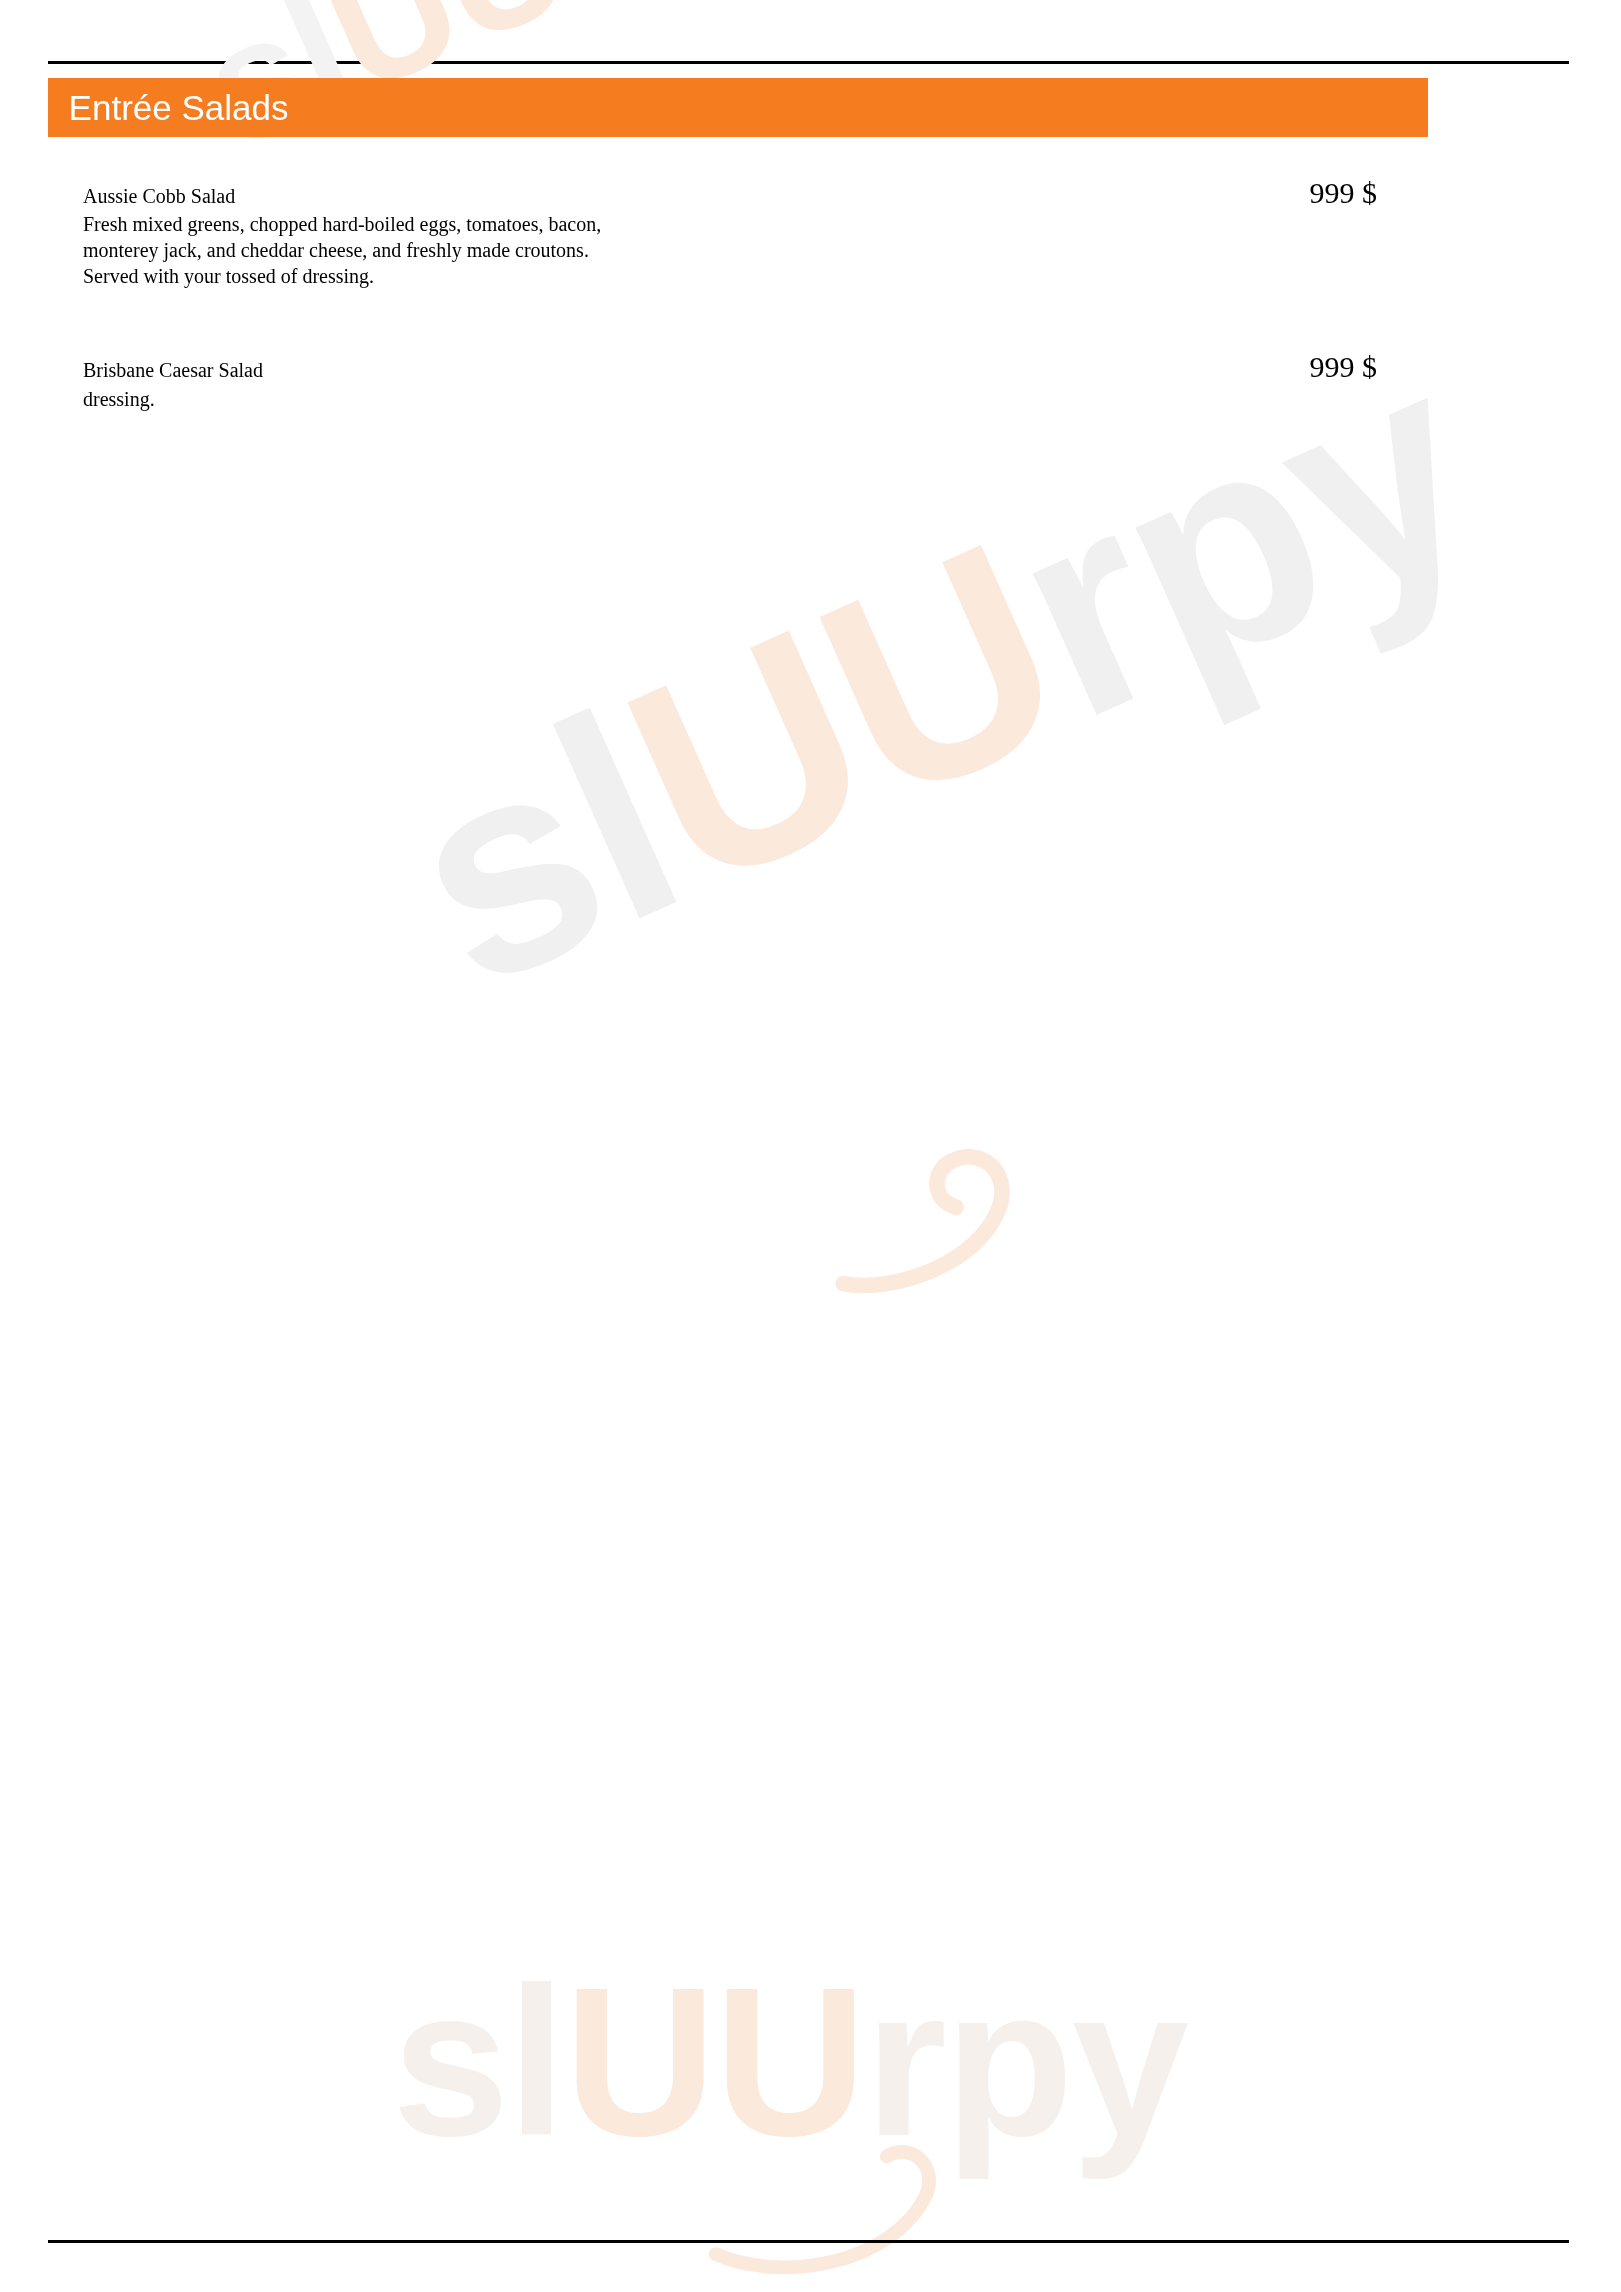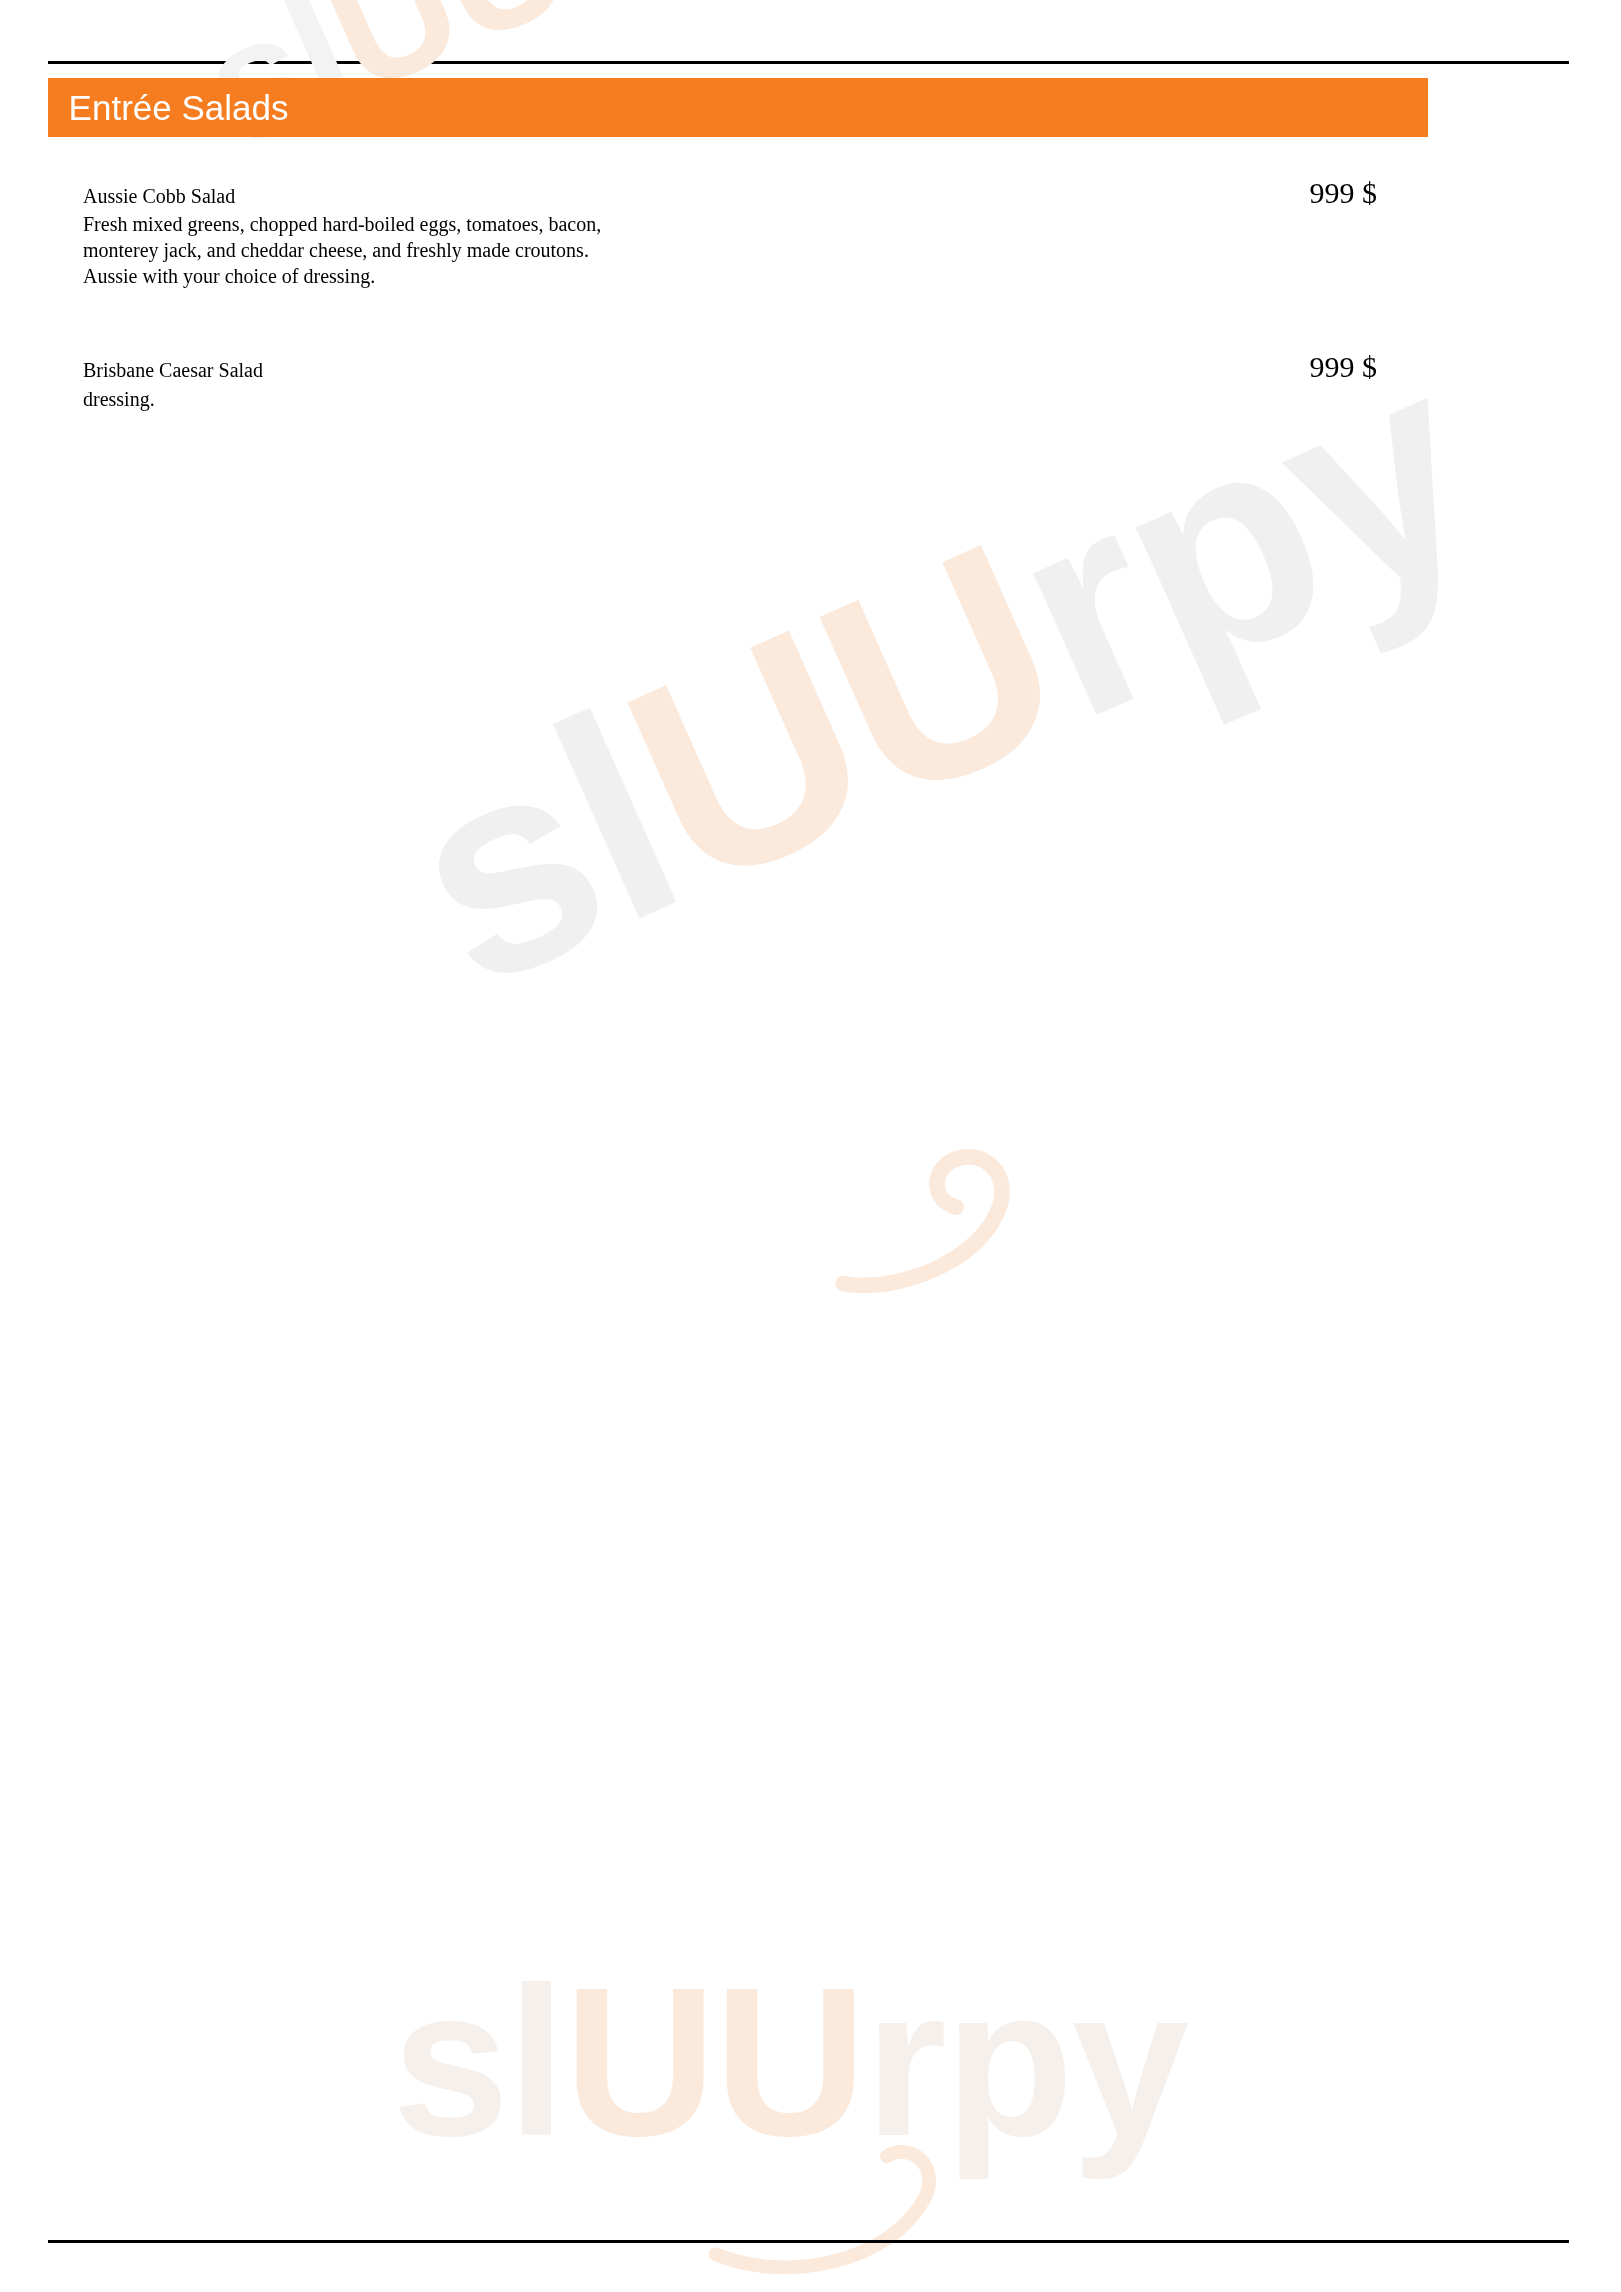--- a/index.html
+++ b/index.html
@@ -172,21 +172,21 @@
   <div class="menu-list">
 
     <div class="menu-item">
       <div class="item-head">
         <div class="item-name">Aussie Cobb Salad</div>
         <div class="item-price">999 $</div>
       </div>
       <div class="item-desc">
         <span>Fresh mixed greens, chopped hard-boiled eggs, tomatoes, bacon,</span>
         <span>monterey jack, and cheddar cheese, and freshly made croutons.</span>
-        <span>Aussie with your choice of dressing.</span>
+        <span>Served with your tossed of dressing.</span>
       </div>
     </div>
 
     <div class="menu-item">
       <div class="item-head">
         <div class="item-name">Brisbane Caesar Salad</div>
         <div class="item-price">999 $</div>
       </div>
       <div class="item-desc">
         <span>dressing.</span>

